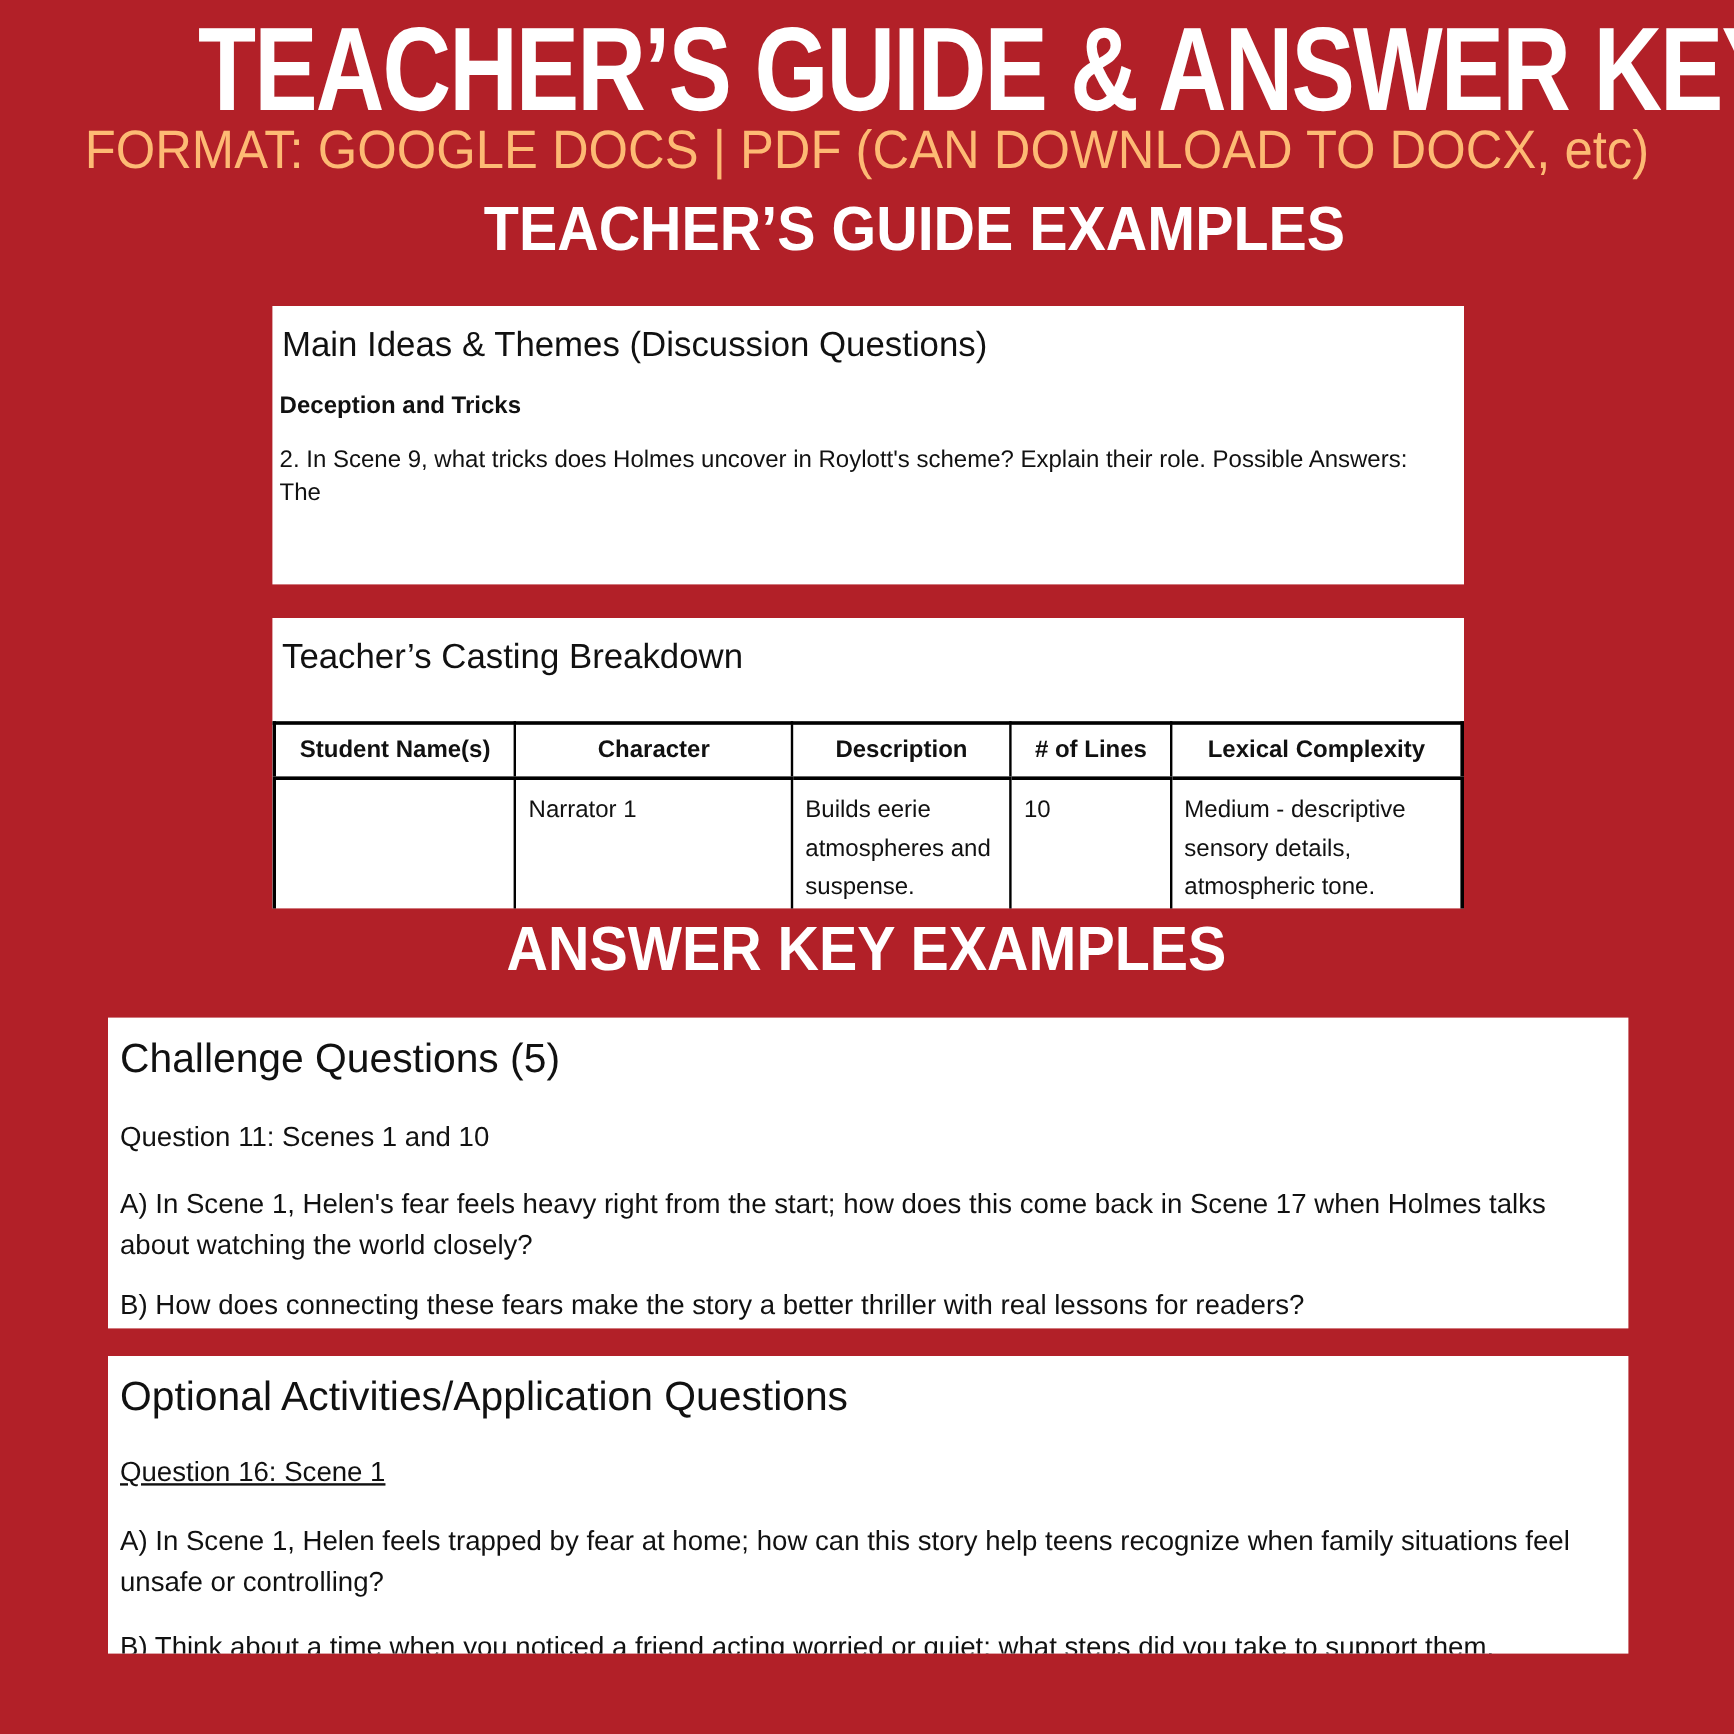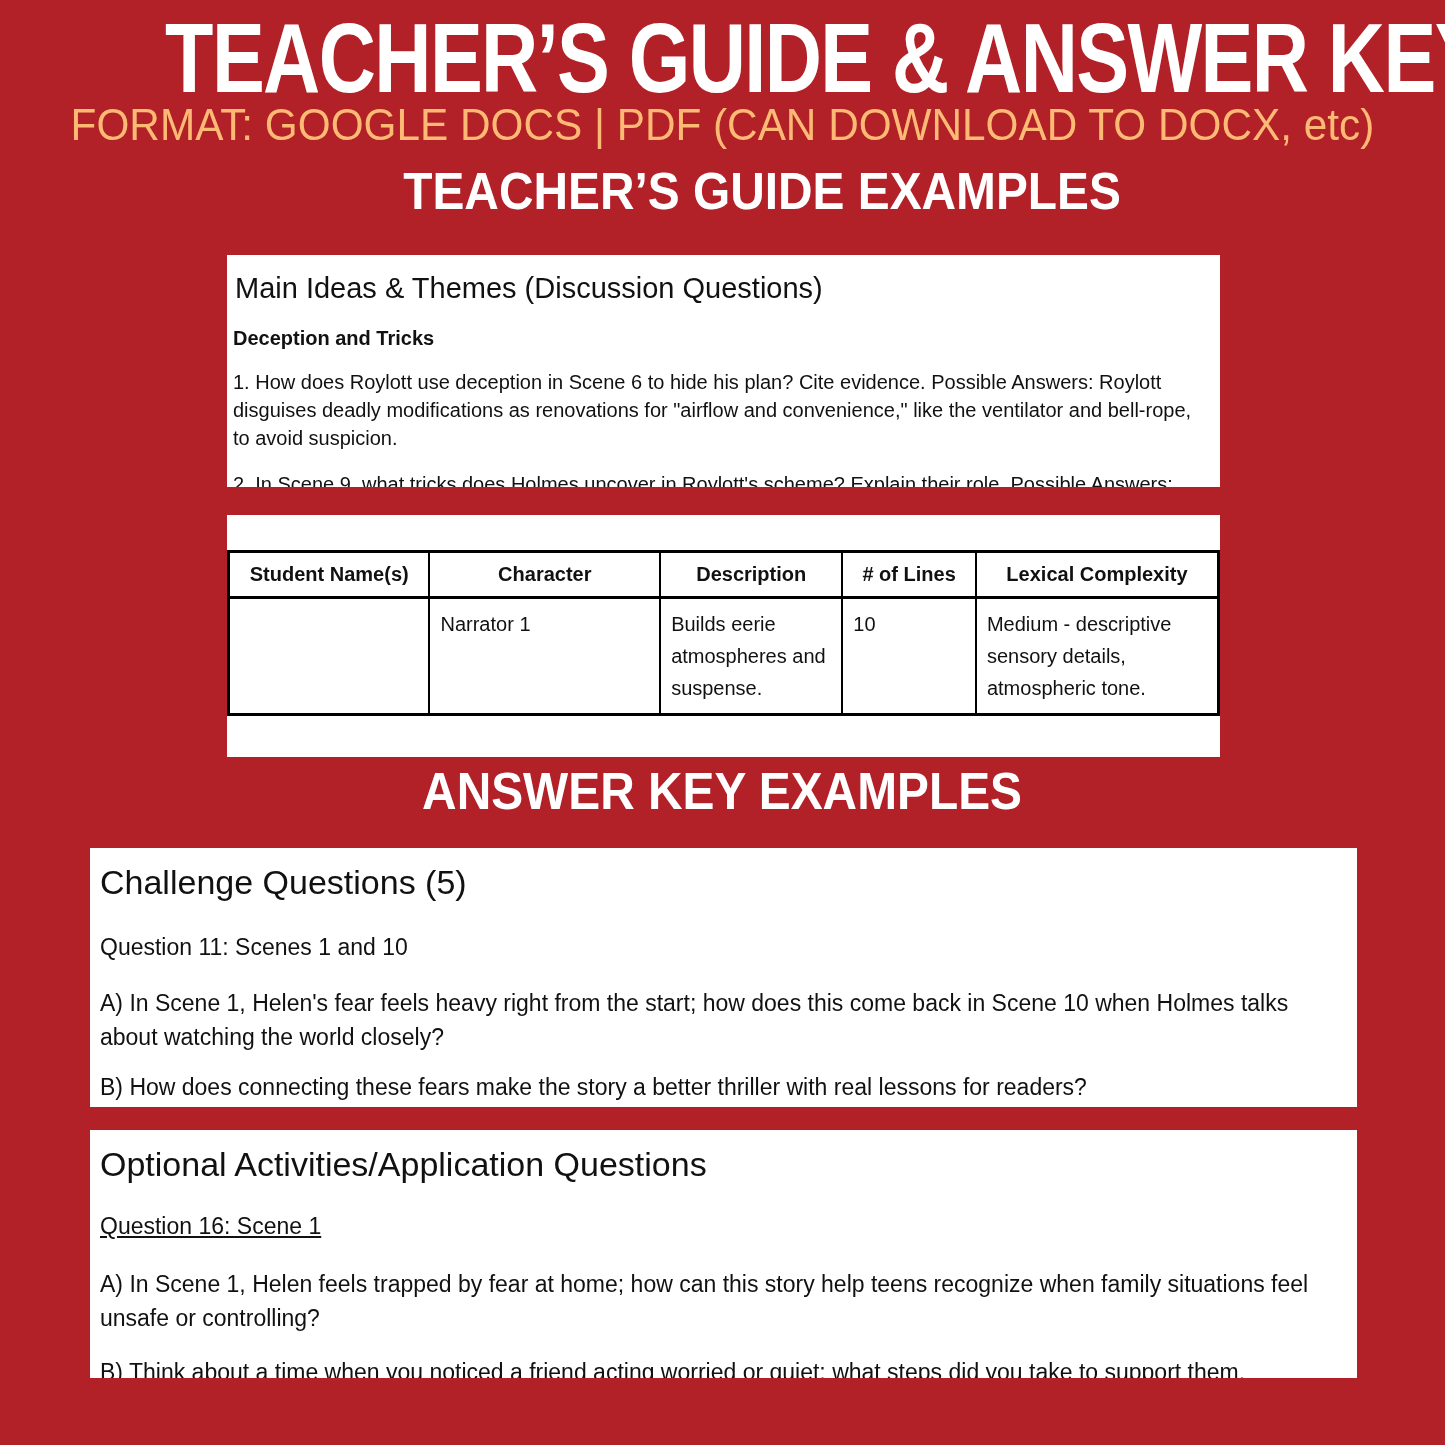--- a/index.html
+++ b/index.html
@@ -158,25 +158,25 @@
   <div class="hero-sub">
     <span class="squeeze">FORMAT: GOOGLE DOCS | PDF (CAN DOWNLOAD TO DOCX, etc)</span>
   </div>
   <div class="section-heading" id="section-guide">
     <span class="squeeze">TEACHER’S GUIDE EXAMPLES</span>
   </div>
 
   <section class="panel" id="panel-discussion">
     <div class="doc-title">Main Ideas &amp; Themes (Discussion Questions)</div>
     <div class="doc-subhead">Deception and Tricks</div>
-    <p class="doc-para">1. How does Roylott use deception in Scene 6 to hide his plan? Cite evidence. Possible Answers: Roylott disguises deadly modifications as renovations for "airflow and convenience," like the ventilator and bell-rope, to avoid suspicion.</p>
     <p class="doc-para second">2. In Scene 9, what tricks does Holmes uncover in Roylott's scheme? Explain their role. Possible Answers: The</p>
   </section>
 
   <section class="panel" id="panel-casting">
+    <div class="doc-title">Teacher’s Casting Breakdown</div>
     <table class="cast-table">
       <colgroup>
         <col class="col-student">
           <col class="col-character">
           <col class="col-description">
           <col class="col-lines">
           <col class="col-lexical">
       </colgroup>
       <thead>
         <tr>
@@ -199,21 +199,21 @@
     </table>
   </section>
 
   <div class="section-heading" id="section-answer">
     <span class="squeeze">ANSWER KEY EXAMPLES</span>
   </div>
 
   <section class="panel" id="panel-challenge">
     <div class="ak-heading">Challenge Questions (5)</div>
     <div class="ak-question">Question 11: Scenes 1 and 10</div>
-    <p class="ak-para">A) In Scene 1, Helen's fear feels heavy right from the start; how does this come back in Scene 10 when Holmes talks about watching the world closely?</p>
+    <p class="ak-para">A) In Scene 1, Helen's fear feels heavy right from the start; how does this come back in Scene 17 when Holmes talks about watching the world closely?</p>
     <p class="ak-para part-b">B) How does connecting these fears make the story a better thriller with real lessons for readers?</p>
   </section>
 
   <section class="panel" id="panel-activities">
     <div class="ak-heading">Optional Activities/Application Questions</div>
     <div class="ak-question">Question 16: Scene 1</div>
     <p class="ak-para">A) In Scene 1, Helen feels trapped by fear at home; how can this story help teens recognize when family situations feel unsafe or controlling?</p>
     <p class="ak-para part-b">B) Think about a time when you noticed a friend acting worried or quiet; what steps did you take to support them,</p>
   </section>
 

